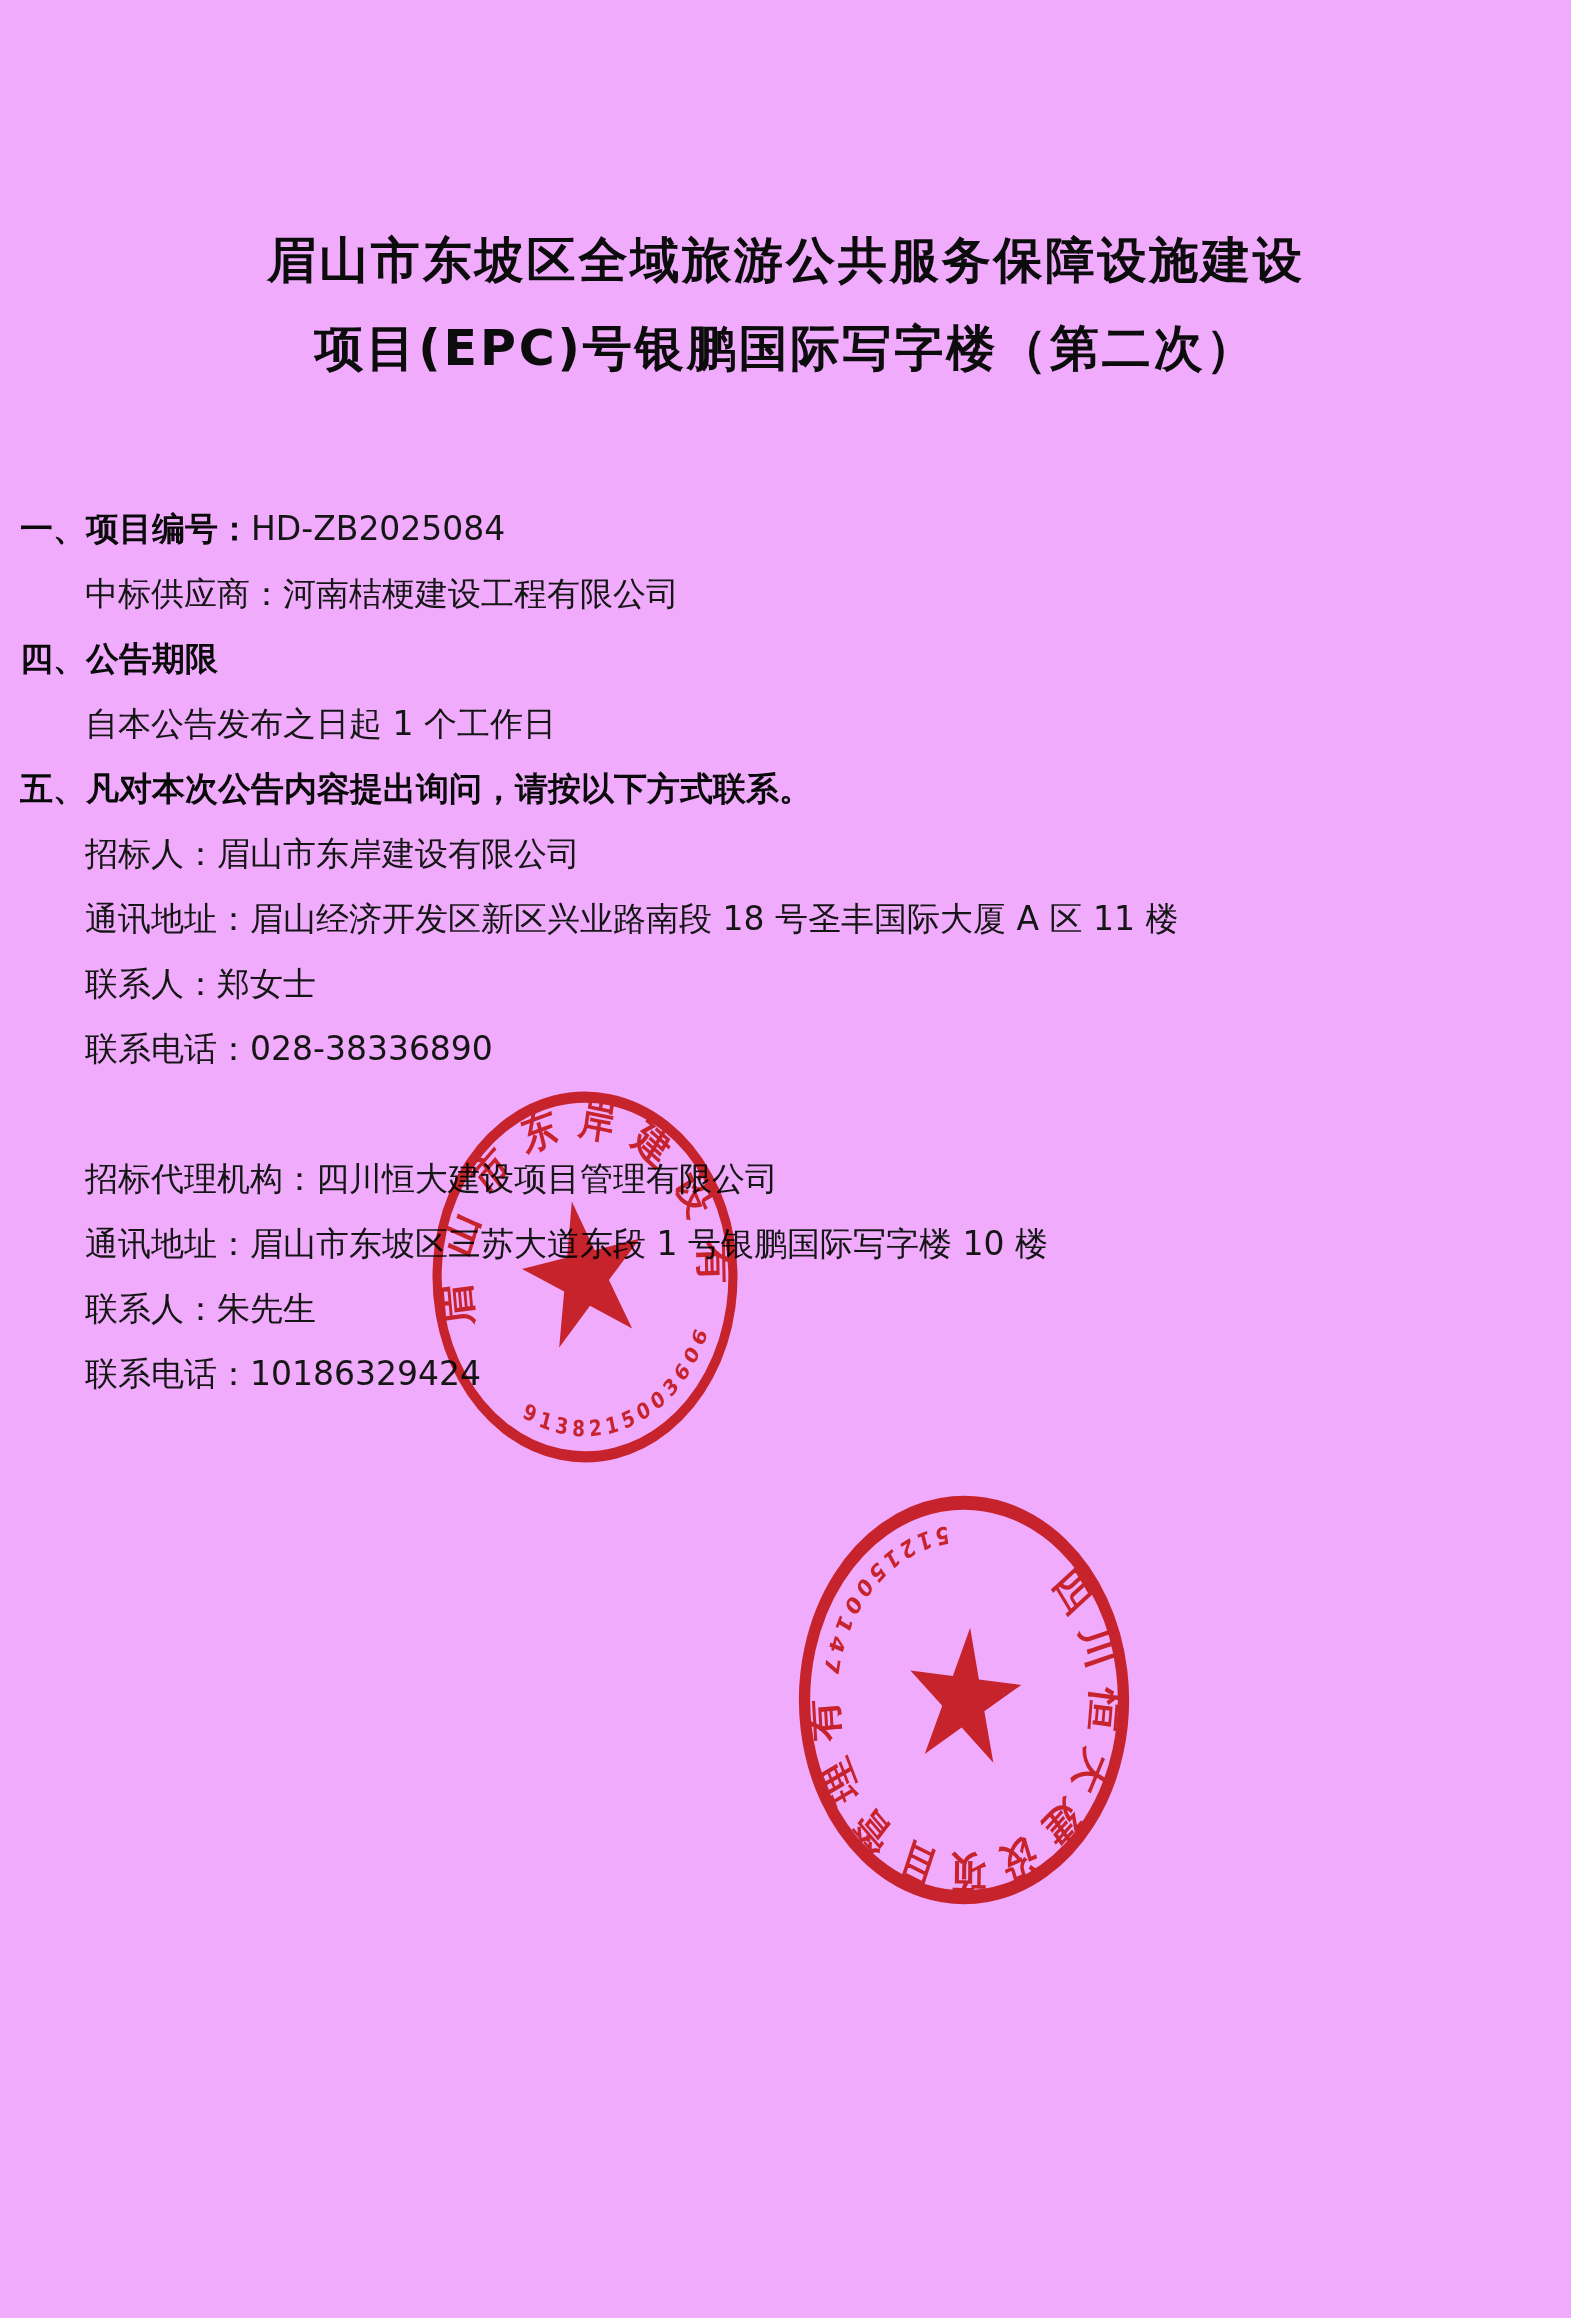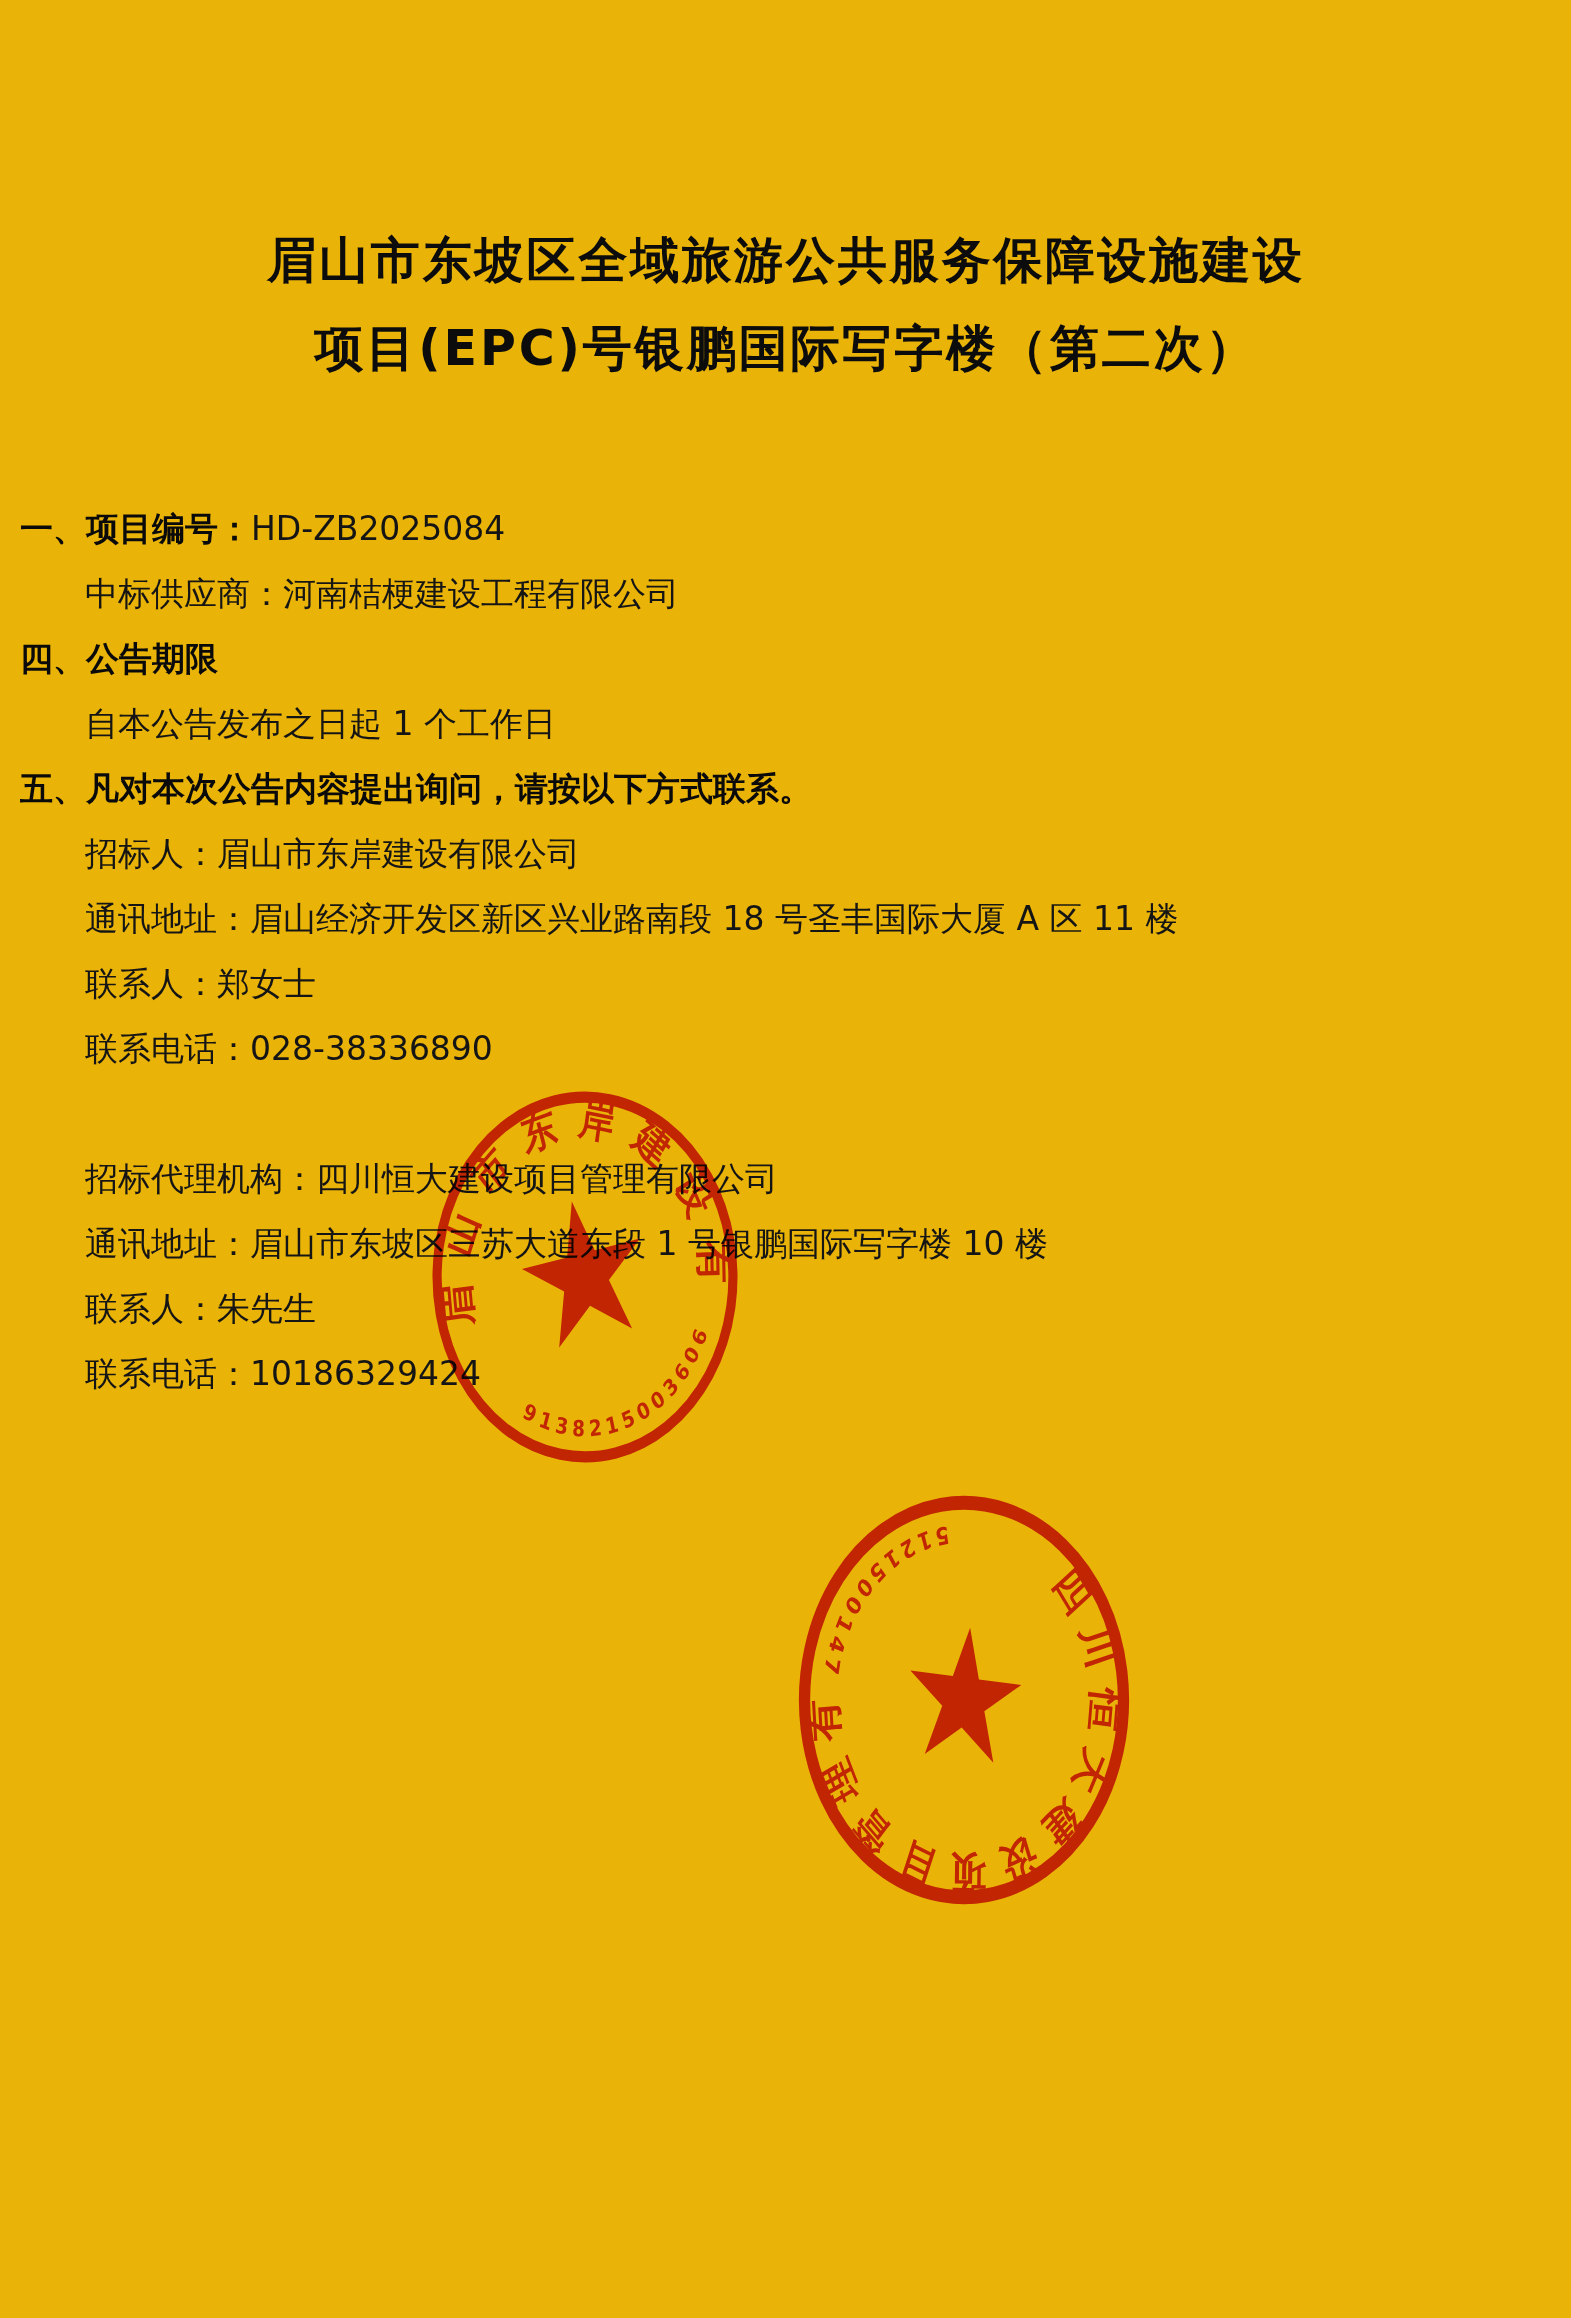--- a/index.html
+++ b/index.html
@@ -1,19 +1,19 @@
 <!DOCTYPE html>
 <html style="font-size:11.6px"><head>
 <meta charset="utf-8">
 <style>
   html,body{margin:0;padding:0;background:#9a9a9a;}
   .page{
     position:relative;
     width:1572px;height:2319px;
-    background:#eab308;
+    background:#f0abfc;
     overflow:hidden;
     font-family:"DejaVu Sans","Liberation Sans",sans-serif;
     color:#111;
   }
   .title-block{
     padding-top:217px;
     text-align:center;
   }
   .title-line{
     font-size:49px;

